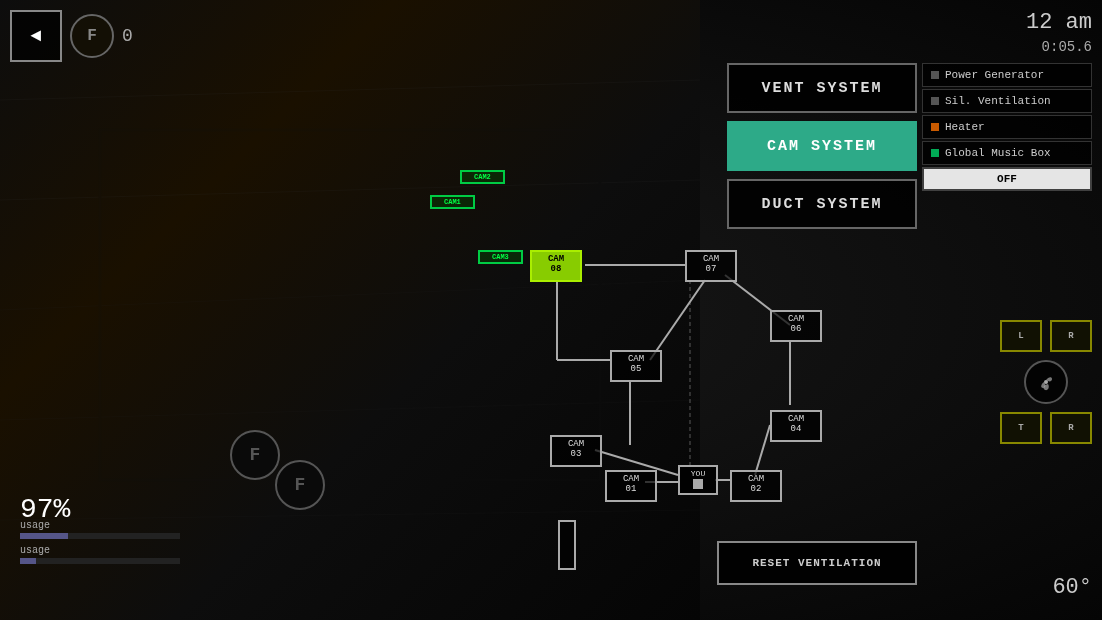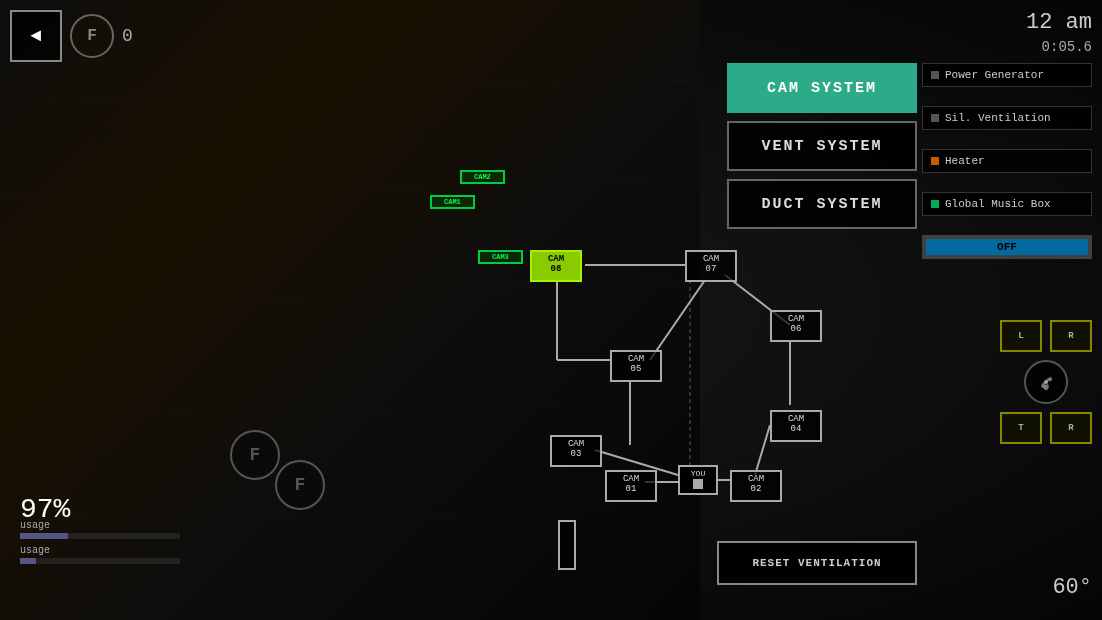--- a/index.html
+++ b/index.html
@@ -95,21 +95,21 @@
       font-family: 'Courier New', monospace;
       text-align: right;
     }
 
     
     #right-panel {
       position: absolute;
       top: 63px; right: 10px;
       display: flex;
       flex-direction: column;
-      gap: 19px;
+      gap: 2px;
       width: 170px;
     }
 
     .panel-btn {
       display: flex;
       align-items: center;
       gap: 6px;
       padding: 4px 8px;
       background: rgba(0,0,0,0.8);
       border: 1px solid #333;
@@ -123,24 +123,24 @@
     .panel-btn .dot {
       width: 8px; height: 8px;
       background: #555;
       flex-shrink: 0;
     }
 
     .panel-btn .dot.orange { background: #c85a00; }
     .panel-btn .dot.green { background: #00aa55; }
 
     .off-btn {
-      background: #0369a1;
+      background: #e5e5e5;
       color: #000;
       font-weight: bold;
-      border: 4px solid #404040;
+      border: 2px solid #404040;
       justify-content: center;
     }
 
     
     #system-btns {
       position: absolute;
       top: 63px; right: 185px;
       display: flex;
       flex-direction: column;
       gap: 8px;
@@ -373,22 +373,22 @@
   </div>
   <span class="counter-label">0</span>
 </div>
 
 <div id="top-right">
   <span class="time-display">12 am</span>
   <span class="time-sub">0:05.6</span>
 </div>
 
 <div id="system-btns">
+  <button class="sys-btn">VENT SYSTEM</button>
   <button class="sys-btn active">CAM SYSTEM</button>
-  <button class="sys-btn">VENT SYSTEM</button>
   <button class="sys-btn">DUCT SYSTEM</button>
 </div>
 
 <div id="right-panel">
   <div class="panel-btn">
     <div class="dot"></div>
     <span>Power Generator</span>
   </div>
   <div class="panel-btn">
     <div class="dot"></div>

